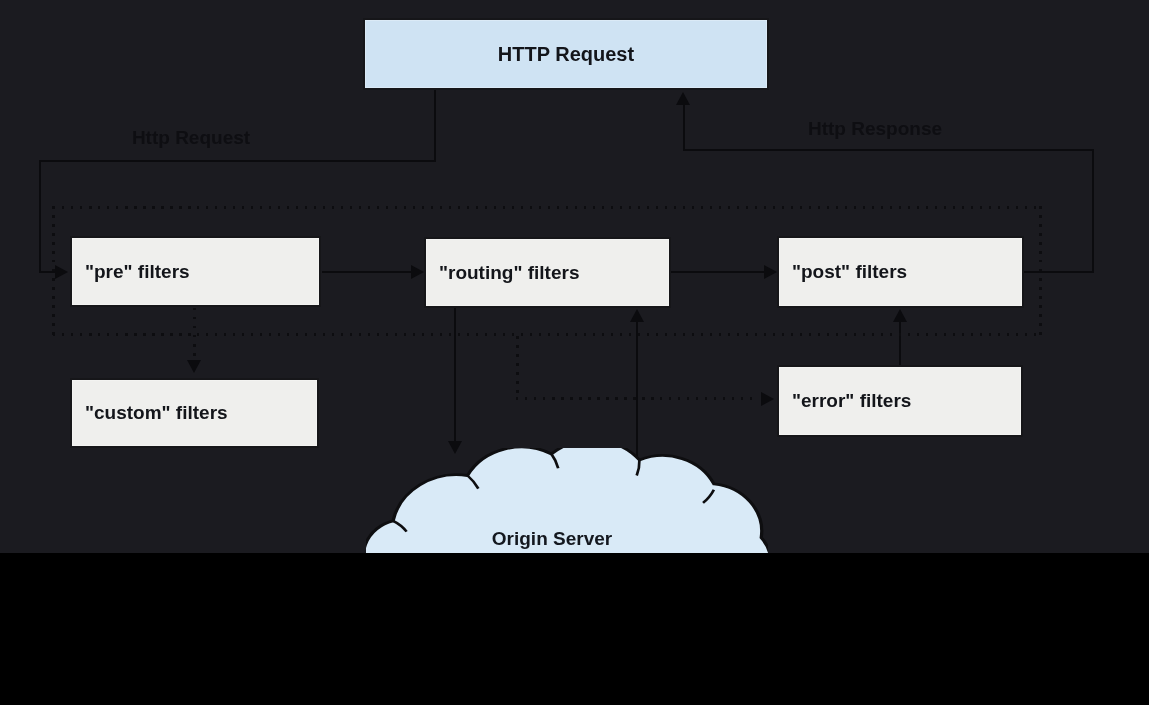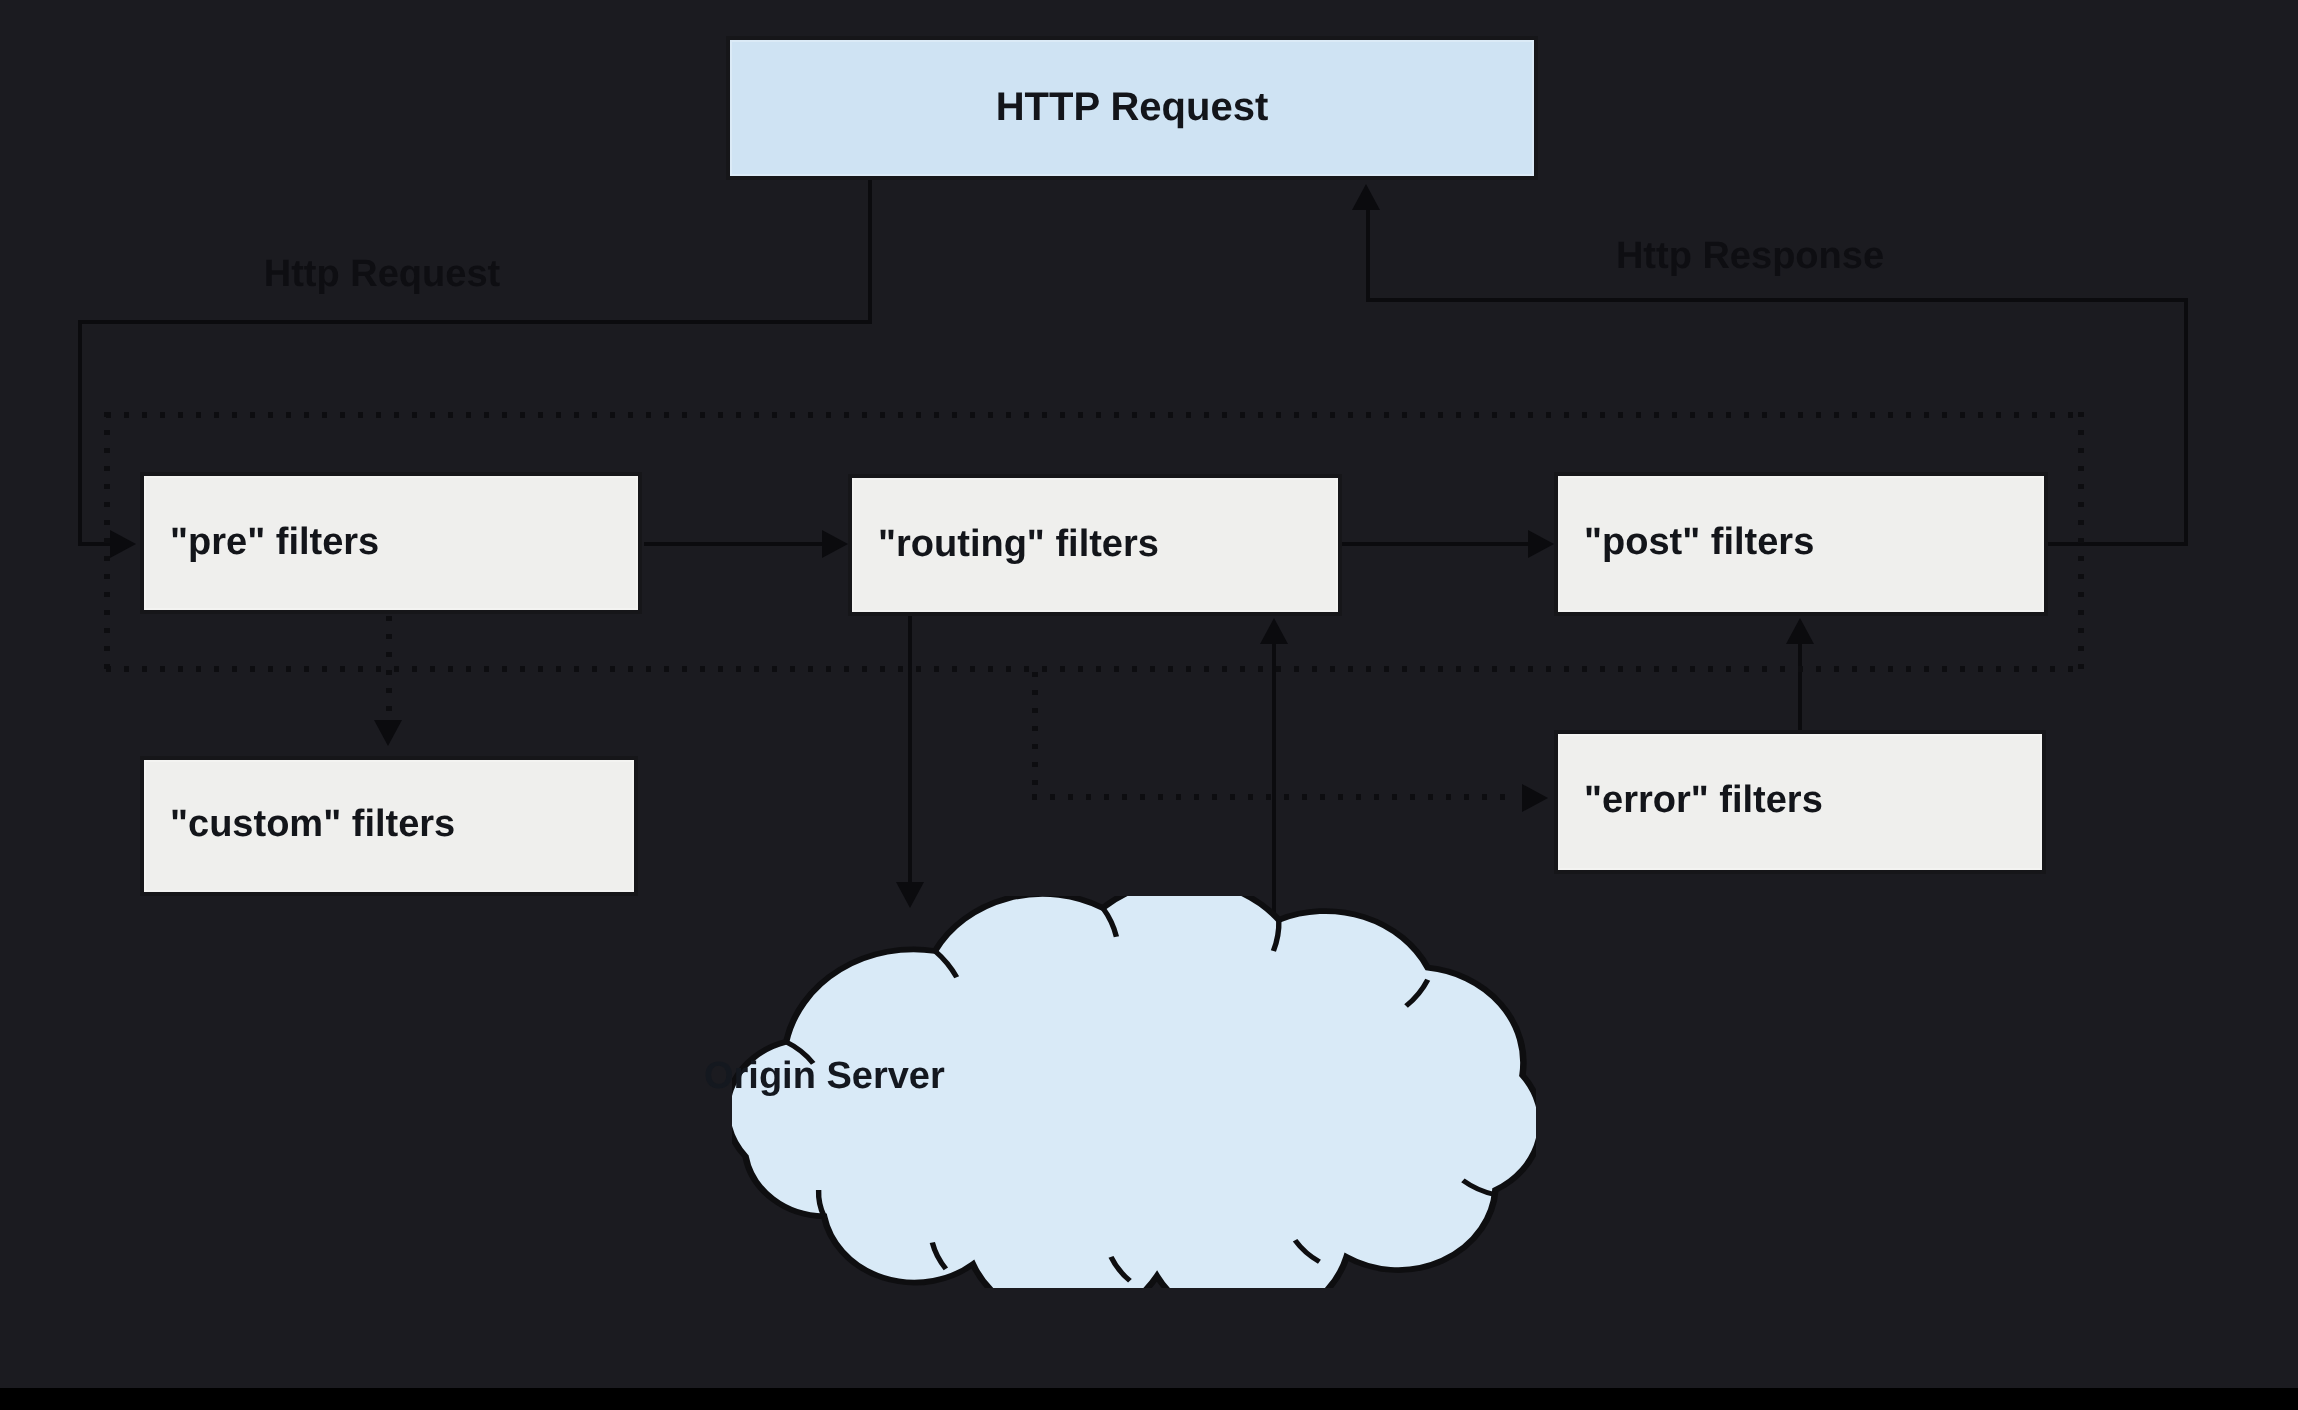--- a/index.html
+++ b/index.html
@@ -8,21 +8,21 @@
     --dot:#0d0d10;
     --box-gray:#efefed;
     --box-blue:#cfe3f3;
     --cloud:#d9eaf7;
     --ink:#13151a;
   }
   *{margin:0;padding:0;box-sizing:border-box;}
   html,body{background:#000;}
   .stage{
     position:relative;
-    width:1149px;height:694px;
+    width:1149px;height:553px;
     background:var(--bg);
     overflow:hidden;
     font-family:"Liberation Sans", sans-serif;
   }
   .node{
     position:absolute;
     background:var(--box-gray);
     border:2px solid #161619;
     color:var(--ink);
     font-weight:700;
@@ -48,21 +48,21 @@
   .line{position:absolute;background:var(--line);}
   .dot-h{position:absolute;height:3px;background-image:repeating-linear-gradient(to right,var(--dot) 0 2.5px,transparent 2.5px 9px);}
   .dot-v{position:absolute;width:3px;background-image:repeating-linear-gradient(to bottom,var(--dot) 0 2.5px,transparent 2.5px 9px);}
   .ah{position:absolute;width:0;height:0;}
   .ah-right{border-top:7px solid transparent;border-bottom:7px solid transparent;border-left:13px solid var(--line);}
   .ah-up{border-left:7px solid transparent;border-right:7px solid transparent;border-bottom:13px solid var(--line);}
   .ah-down{border-left:7px solid transparent;border-right:7px solid transparent;border-top:13px solid var(--line);}
   .cloud-wrap{position:absolute;left:366px;top:448px;width:402px;height:196px;}
   .cloud-label{
     position:absolute;left:352px;top:528px;width:400px;
-    text-align:left;color:#14181f;font-weight:700;font-size:19px;
+    text-align:center;color:#14181f;font-weight:700;font-size:19px;
   }
 </style>
 </head>
 <body>
 
 <div class="stage">
 
   <div class="line" style="left:434px;top:90px;width:2px;height:72px;"></div>
   <div class="line" style="left:39px;top:160px;width:397px;height:2px;"></div>
   <div class="line" style="left:39px;top:160px;width:2px;height:113px;"></div>

